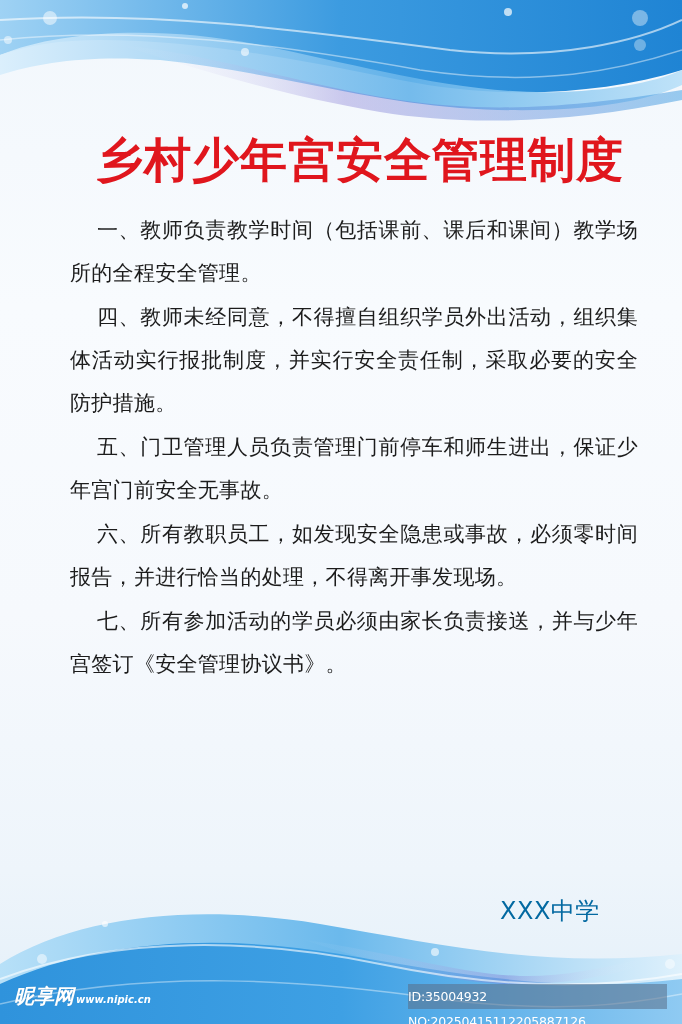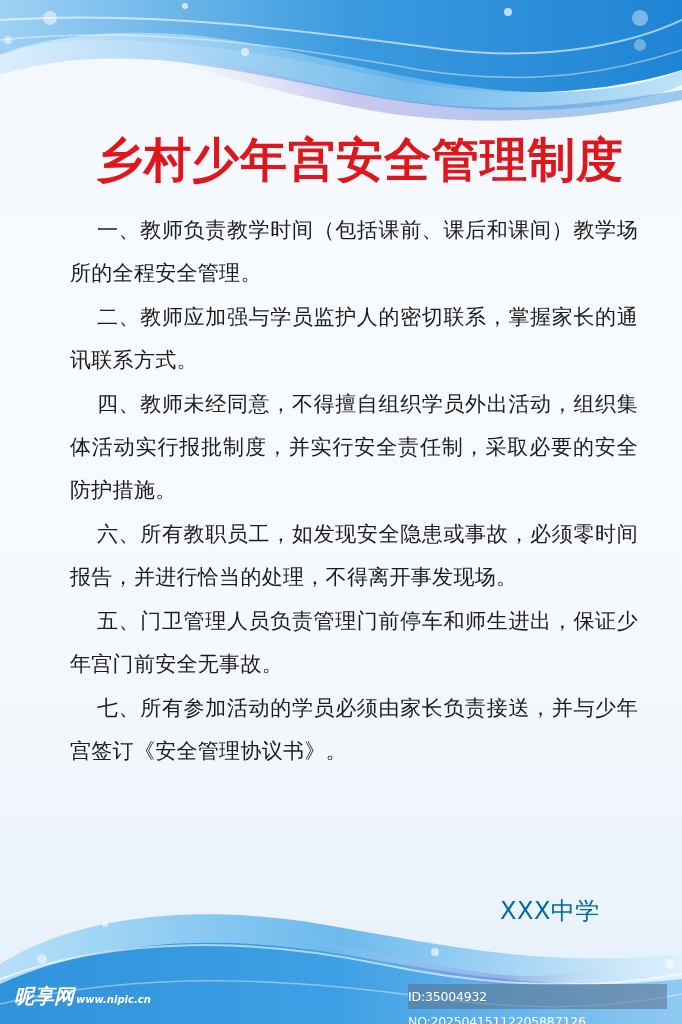--- a/index.html
+++ b/index.html
@@ -108,24 +108,23 @@
     <circle cx="508" cy="12" r="4" fill="#ffffff" opacity="0.7"></circle>
     <circle cx="640" cy="18" r="8" fill="#ffffff" opacity="0.4"></circle>
     <circle cx="640" cy="45" r="6" fill="#ffffff" opacity="0.35"></circle>
     <circle cx="8" cy="40" r="4" fill="#ffffff" opacity="0.5"></circle>
   </svg>
 
   <div class="title">乡村少年宫安全管理制度</div>
 
   <div class="content">
     <p class="clause">一、教师负责教学时间（包括课前、课后和课间）教学场所的全程安全管理。</p>
-    <p class="clause">二、教师应加强与学员监护人的密切联系，掌握家长的通讯联系方式。</p>
     <p class="clause">四、教师未经同意，不得擅自组织学员外出活动，组织集体活动实行报批制度，并实行安全责任制，采取必要的安全防护措施。</p>
+    <p class="clause">五、门卫管理人员负责管理门前停车和师生进出，保证少年宫门前安全无事故。</p>
     <p class="clause">六、所有教职员工，如发现安全隐患或事故，必须零时间报告，并进行恰当的处理，不得离开事发现场。</p>
-    <p class="clause">五、门卫管理人员负责管理门前停车和师生进出，保证少年宫门前安全无事故。</p>
     <p class="clause">七、所有参加活动的学员必须由家长负责接送，并与少年宫签订《安全管理协议书》。</p>
   </div>
 
   <div class="signature">XXX中学</div>
 
   <svg class="wave-bottom" viewBox="0 0 682 140" preserveAspectRatio="none">
     <defs>
       <linearGradient id="gb1" x1="0" y1="0" x2="1" y2="0">
         <stop offset="0" stop-color="#2f93dc"></stop>
         <stop offset="0.5" stop-color="#3ea0e4"></stop>

